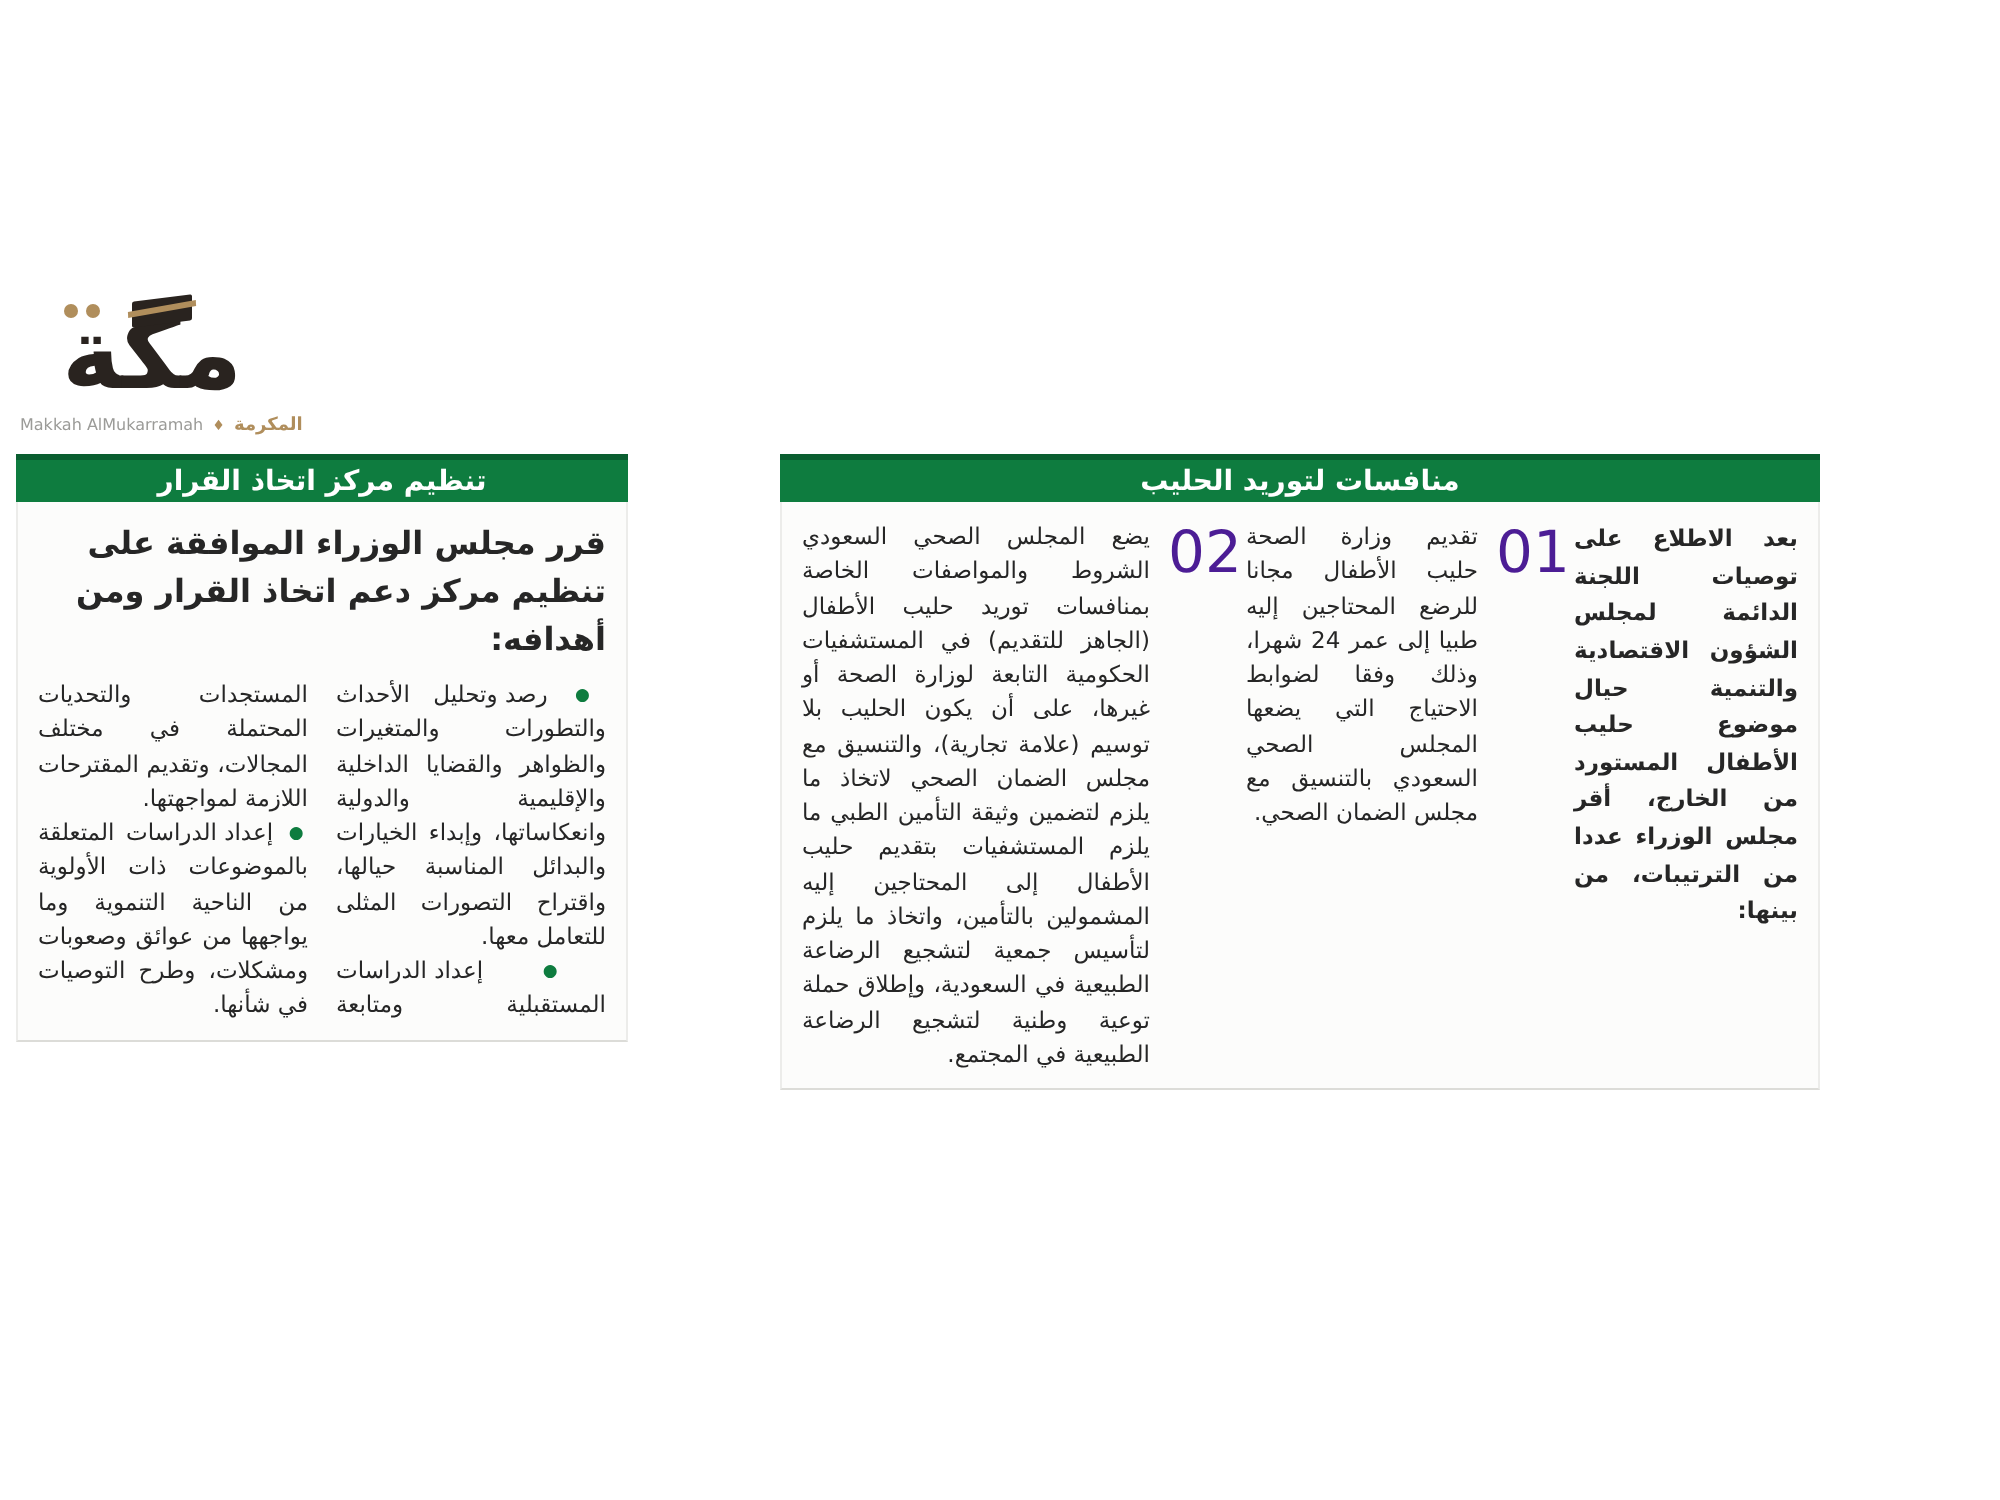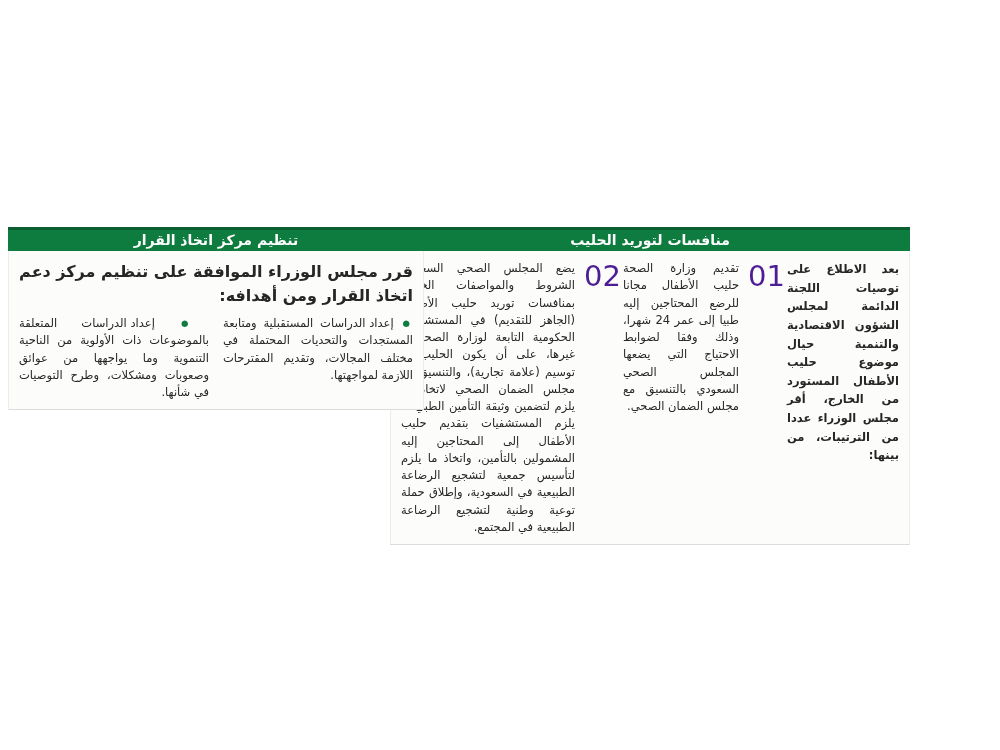--- a/index.html
+++ b/index.html
@@ -35,21 +35,21 @@
   }
   .logo-dot { position: absolute; width: 7px; height: 7px; border-radius: 50%; background: #b08e5c; }
   .dot1 { top: 4px; left: 22px; }
   .dot2 { top: 4px; left: 33px; }
   .tagline { margin-top: 2px; font-size: 8px; color: #9b9b98; white-space: nowrap; }
   .tag-diamond { color: #b08e5c; font-size: 7px; margin: 0 2px; }
   .tag-ar { color: #b08e5c; font-size: 9px; font-weight: bold; }
 
   
   .panel { position: absolute; top: 227px; }
-  .left-panel  { left: 8px;   width: 416px; }
+  .left-panel  { left: 8px;   width: 306px; }
   .right-panel { left: 390px; width: 520px; }
 
   .bar {
     background: #0e7c3f;
     border-top: 3px solid #0a5e30;
     height: 21px;
     text-align: center;
   }
   .bar span {
     color: #ffffff; font-weight: bold; font-size: 14px; line-height: 21px;
@@ -85,20 +85,35 @@
   .lead { margin: 0 0 7px; font-weight: bold; font-size: 16px; text-align: right; }
   .bullet-cols { column-count: 2; column-gap: 14px; }
   .bullet-item { margin: 0; }
   .bullet-glyph { color: #0e7c3f; font-size: 8.5px; vertical-align: 1px; margin-left: 2px; }
 </style>
 </head>
 <body>
 
 <div class="page">
 
+  <div class="logo">
+    <div class="wordmark-wrap">
+      <span class="wordmark">مكة</span>
+      <span class="kaaba">
+          <span class="kaaba-band"></span>
+        </span>
+      <span class="logo-dot dot1"></span>
+      <span class="logo-dot dot2"></span>
+    </div>
+    <div class="tagline">
+      <span class="tag-en">Makkah AlMukarramah</span>
+      <span class="tag-diamond">♦</span>
+      <span class="tag-ar">المكرمة</span>
+    </div>
+  </div>
 
   <section class="panel right-panel">
     <div class="bar">
       <span>منافسات لتوريد الحليب</span>
     </div>
     <div class="content">
       <div class="right-cols">
         <div class="col-intro">بعد الاطلاع على توصيات اللجنة الدائمة لمجلس الشؤون الاقتصادية والتنمية حيال موضوع حليب الأطفال المستورد من الخارج، أقر مجلس الوزراء عددا من الترتيبات، من بينها:</div>
         <div class="col-num">01</div>
         <div class="col-item1">تقديم وزارة الصحة حليب الأطفال مجانا للرضع المحتاجين إليه طبيا إلى عمر 24 شهرا، وذلك وفقا لضوابط الاحتياج التي يضعها المجلس الصحي السعودي بالتنسيق مع مجلس الضمان الصحي.</div>
@@ -108,19 +123,20 @@
     </div>
   </section>
 
   <section class="panel left-panel">
     <div class="bar">
       <span>تنظيم مركز اتخاذ القرار</span>
     </div>
     <div class="content">
       <p class="lead">قرر مجلس الوزراء الموافقة على تنظيم مركز دعم اتخاذ القرار ومن أهدافه:</p>
       <div class="bullet-cols">
+        <p class="bullet-item"><span class="bullet-glyph">●</span> <span>رصد وتحليل الأحداث والتطورات والمتغيرات والظواهر والقضايا الداخلية والإقليمية والدولية وانعكاساتها، وإبداء الخيارات والبدائل المناسبة حيالها، واقتراح التصورات المثلى للتعامل معها.</span></p>
         <p class="bullet-item"><span class="bullet-glyph">●</span> <span>إعداد الدراسات المستقبلية ومتابعة المستجدات والتحديات المحتملة في مختلف المجالات، وتقديم المقترحات اللازمة لمواجهتها.</span></p>
         <p class="bullet-item"><span class="bullet-glyph">●</span> <span>إعداد الدراسات المتعلقة بالموضوعات ذات الأولوية من الناحية التنموية وما يواجهها من عوائق وصعوبات ومشكلات، وطرح التوصيات في شأنها.</span></p>
       </div>
     </div>
   </section>
 
 </div>
 
 </body></html>

